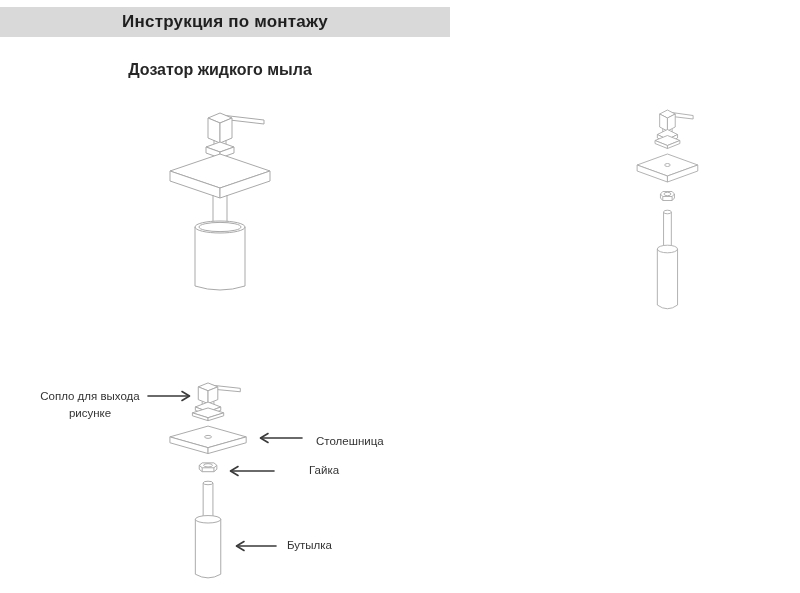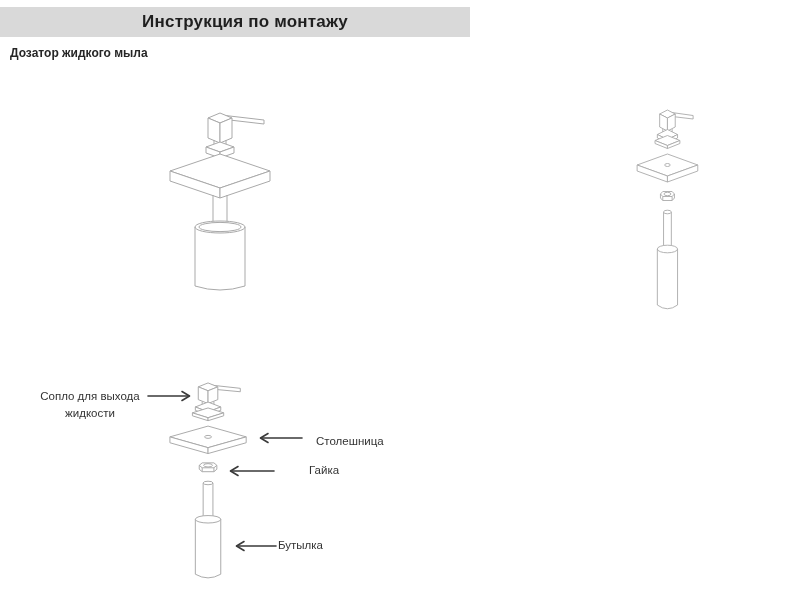--- a/index.html
+++ b/index.html
@@ -6,41 +6,41 @@
   body{
     width:800px;height:593px;background:#ffffff;
     font-family:"Liberation Sans", sans-serif;
     position:relative;overflow:hidden;
     -webkit-font-smoothing:antialiased;
   }
   .abs{position:absolute;}
   .header-bar{
     left:0;top:7px;width:450px;height:30px;
     background:#d9d9d9;
-    display:flex;align-items:center;justify-content:center;padding-left:20px;
+    display:flex;align-items:center;justify-content:center;
   }
   .header-title{
     font-size:17px;font-weight:600;color:#1f1f1f;letter-spacing:0.2px;
   }
   .subtitle{
-    left:10px;top:46px;width:420px;text-align:left;
-    font-size:12px;font-weight:600;color:#262626;
+    left:10px;top:61px;width:420px;text-align:center;
+    font-size:16px;font-weight:600;color:#262626;
   }
   .note{
     left:555px;top:39px;width:245px;
     font-size:11px;line-height:17.5px;color:#3d3d3d;
   }
   .note div{white-space:nowrap;}
   .diagram-label{
     font-size:11.5px;color:#333333;line-height:15px;
   }
   .label-nozzle{left:38px;top:388px;width:104px;text-align:center;line-height:17px;}
   .label-countertop{left:316px;top:434px;}
   .label-nut{left:309px;top:463px;text-align:center;}
-  .label-bottle{left:278px;top:538px;}
+  .label-bottle{left:287px;top:538px;}
   svg.lineart path, svg.lineart ellipse{
     vector-effect:non-scaling-stroke;
   }
   .arrow path{stroke:#3a3a3a;stroke-width:1.6;fill:none;stroke-linecap:round;stroke-linejoin:round;}
 </style>
 </head>
 <body>
 
 <svg width="0" height="0" style="position:absolute" aria-hidden="true">
   <defs>
@@ -124,21 +124,21 @@
 <svg class="abs lineart" style="left:634px;top:106px" width="70" height="210" viewBox="0 0 90 210" preserveAspectRatio="none">
   <use href="#exploded-art"></use>
 </svg>
 
 <svg class="abs lineart" style="left:166px;top:379px" width="88" height="206" viewBox="0 0 90 210" preserveAspectRatio="none">
   <use href="#exploded-art"></use>
 </svg>
 
 <div class="abs diagram-label label-nozzle">
   <div>Сопло для выхода</div>
-  <div>жидкости</div>
+  <div>рисунке</div>
 </div>
 <div class="abs diagram-label label-countertop">Столешница</div>
 <div class="abs diagram-label label-nut">Гайка</div>
 <div class="abs diagram-label label-bottle">Бутылка</div>
 
 <svg class="abs arrow" style="left:146px;top:390px" width="46" height="12" viewBox="0 0 46 12">
   <path d="M2,6 L43,6"></path>
     <path d="M36,1.5 L43.5,6 L36,10.5"></path>
 </svg>
 <svg class="abs arrow" style="left:258px;top:432px" width="46" height="12" viewBox="0 0 46 12">

